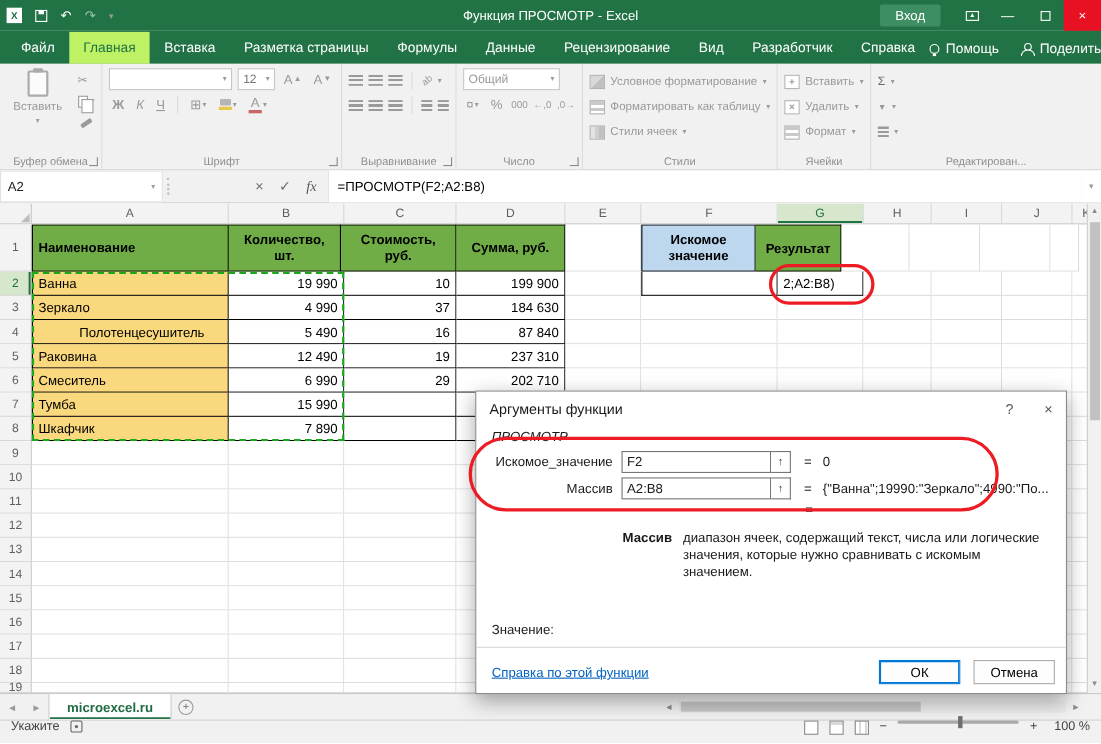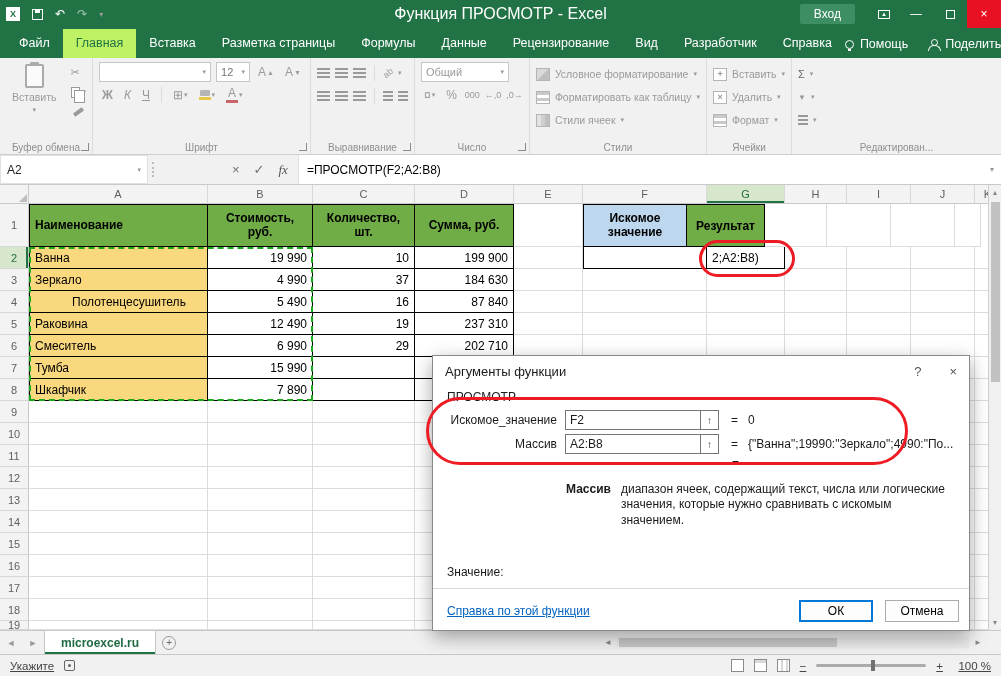--- a/index.html
+++ b/index.html
@@ -8,21 +8,21 @@
 
   
   .titlebar { height:28px; background:#217346; display:flex; align-items:center; color:#fff; position:relative; flex:0 0 auto; }
   .logo { width:26px; display:flex; align-items:center; justify-content:center; }
   .logo-sq { width:14px; height:14px; background:#fff; color:#217346; font-size:9px; font-weight:bold; display:flex; align-items:center; justify-content:center; }
   .qat { display:flex; align-items:center; gap:12px; margin-left:6px; font-size:12px; }
   .i-save { width:11px; height:11px; border:1px solid #fff; position:relative; display:inline-block; }
   .i-save::after { content:""; position:absolute; top:0; left:2px; right:2px; height:3px; background:#fff; }
   .qat .dis { opacity:.55; }
   .qat .caret { font-size:8px; }
-  .tb-title { position:absolute; left:0; right:0; top:0; height:28px; display:flex; align-items:center; justify-content:center; font-size:16px; pointer-events:none; }
+  .tb-title { position:absolute; left:0; right:0; top:0; height:28px; display:flex; align-items:center; justify-content:center; font-size:12px; pointer-events:none; }
   .signin { margin-left:auto; background:#3E8E63; color:#fff; font-size:12px; padding:3px 14px; border-radius:2px; margin-right:14px; }
   .ribbon-opts { width:30px; height:28px; display:flex; align-items:center; justify-content:center; }
   .ribbon-opts .box { width:12px; height:9px; border:1px solid #fff; display:flex; align-items:flex-start; justify-content:center; font-size:6px; line-height:6px; }
   .win-btn { width:34px; height:28px; display:flex; align-items:center; justify-content:center; font-size:12px; color:#fff; }
   .win-btn .maxbox { width:9px; height:9px; border:1px solid #fff; display:inline-block; }
   .win-btn.close { background:#E81123; }
 
   
   .ribbon-tabs { height:30px; background:#217346; display:flex; align-items:flex-end; color:#fff; padding-left:6px; flex:0 0 auto; }
   #tabs-left { display:flex; align-items:flex-end; }
@@ -125,21 +125,21 @@
   .red-oval { position:absolute; border:3px solid #ED1C24; border-radius:20px; z-index:70; pointer-events:none; background:transparent; }
   .oval-g2 { left:699px; top:55px; width:96px; height:37px; border-radius:19px; }
   .oval-fields { left:426px; top:397px; width:482px; height:68px; border-radius:34px; }
 
   
   .dialog { position:absolute; left:432px; top:355px; width:538px; height:276px; background:#fff; border:1px solid #8a8a8a; box-shadow:0 6px 18px rgba(0,0,0,.35); z-index:50; font-size:12px; color:#1a1a1a; }
   .dlg-title { height:30px; display:flex; align-items:center; padding:0 12px; font-size:13px; gap:28px; }
   .dlg-title .t { flex:1; }
   .dlg-help, .dlg-close { color:#555; font-size:13px; }
   .dlg-body { position:relative; height:245px; padding:2px 14px 0; }
-  .dlg-fn { margin:2px 0 4px; }
+  .dlg-fn { margin:2px 0 4px;font-style:italic; }
   .fld-row { display:flex; align-items:center; height:24px; }
   .fld-label { width:118px; text-align:right; padding-right:8px; flex:0 0 auto; }
   .fld-input { width:136px; height:20px; border:1px solid #767676; background:#fff; display:flex; align-items:center; padding:0 4px; flex:0 0 auto; }
   .range-btn { width:18px; height:20px; border:1px solid #767676; border-left:none; background:#fff; display:flex; align-items:center; justify-content:center; font-size:10px; color:#333; flex:0 0 auto; }
   .fld-eq { margin-left:12px; display:flex; gap:10px; align-items:center; white-space:nowrap; overflow:hidden; }
   .eq-row { margin-left:285px; height:16px; }
   .dlg-desc { margin-top:6px; line-height:1.28; color:#1a1a1a; }
   .dlg-param { margin-top:10px; margin-left:119px; display:flex; line-height:1.28; }
   .dlg-param .pn { font-weight:bold; margin-right:10px; white-space:nowrap; }
   .dlg-param .pd { flex:1; }
@@ -156,21 +156,21 @@
   .st-nav { width:22px; display:flex; align-items:center; justify-content:center; color:#9a9a9a; font-size:9px; }
   .stab { padding:0 16px; background:#fff; border-left:1px solid #C9C9C9; border-right:1px solid #C9C9C9; display:flex; align-items:center; font-weight:bold; color:#1F6C43; box-shadow:inset 0 -2px 0 #217346; }
   .st-add { width:26px; display:flex; align-items:center; justify-content:center; }
   .st-add .circ { width:14px; height:14px; border:1px solid #9a9a9a; border-radius:50%; color:#6a6a6a; font-size:10px; display:flex; align-items:center; justify-content:center; }
   .hscroll { margin-left:auto; width:400px; display:flex; align-items:center; gap:2px; padding-right:16px; }
   .h-arrow { width:14px; text-align:center; color:#8a8a8a; font-size:8px; }
   .htrack { flex:1; height:11px; background:#EBEBEB; position:relative; }
   .hthumb { position:absolute; left:2px; top:1px; height:9px; width:62%; background:#C7C7C7; }
 
   
-  .status-bar { height:22px; background:#F1F1F1; border-top:1px solid #C9C9C9; display:flex; align-items:center; font-size:11.5px; color:#444; padding:0 10px; gap:10px; flex:0 0 auto;text-decoration:underline; }
+  .status-bar { height:22px; background:#F1F1F1; border-top:1px solid #C9C9C9; display:flex; align-items:flex-start; font-size:11.5px; color:#444; padding:0 10px; gap:10px; flex:0 0 auto; }
   .sb-macro { width:11px; height:11px; border:1px solid #666; border-radius:2px; position:relative; }
   .sb-macro::after { content:""; position:absolute; left:3px; top:3px; width:3px; height:3px; background:#666; border-radius:50%; }
   .sb-spacer { flex:1; }
   .view-ic { width:13px; height:13px; border:1px solid #8a8a8a; display:inline-block; background:#fff; }
   .view-ic.v2 { box-shadow:inset 0 3px 0 #D9D9D9; }
   .view-ic.v3 { background:repeating-linear-gradient(90deg,#fff 0 3px,#D9D9D9 3px 5px); }
   .z-track { width:110px; height:3px; background:#ABABAB; border-radius:2px; position:relative; }
   .z-thumb { position:absolute; left:50%; top:-4px; width:4px; height:11px; background:#707070; }
   .zoom-label { min-width:38px; text-align:right; }
 </style>
@@ -438,22 +438,22 @@
           <span class="col-h" style="width: 62px;">H</span>
           <span class="col-h" style="width: 64px;">I</span>
           <span class="col-h" style="width: 64px;">J</span>
           <span class="col-h" style="width: 26px;">K</span>
         </div>
     </div>
     <div id="grid-rows">
         <div class="grow" style="height: 43px;">
           <span class="rh">1</span>
           <span class="cell thdr tb bt bl left" style="width: 179px;">Наименование</span>
+          <span class="cell thdr tb bt" style="width: 102px;">Количество, шт.</span>
           <span class="cell thdr tb bt" style="width: 105px;">Стоимость, руб.</span>
-          <span class="cell thdr tb bt" style="width: 102px;">Количество, шт.</span>
           <span class="cell thdr tb bt" style="width: 99px;">Сумма, руб.</span>
           <span class="cell" style="width: 69px;"></span>
           <span class="cell fhdr tb bt bl" style="width: 104px;">Искомое значение</span>
           <span class="cell ghdr tb bt" style="width: 78px;">Результат</span>
           <span class="cell" style="width: 62px;"></span>
           <span class="cell" style="width: 64px;"></span>
           <span class="cell" style="width: 64px;"></span>
           <span class="cell" style="width: 26px;"></span>
         </div>
         <div class="grow" style="height: 22px;">

